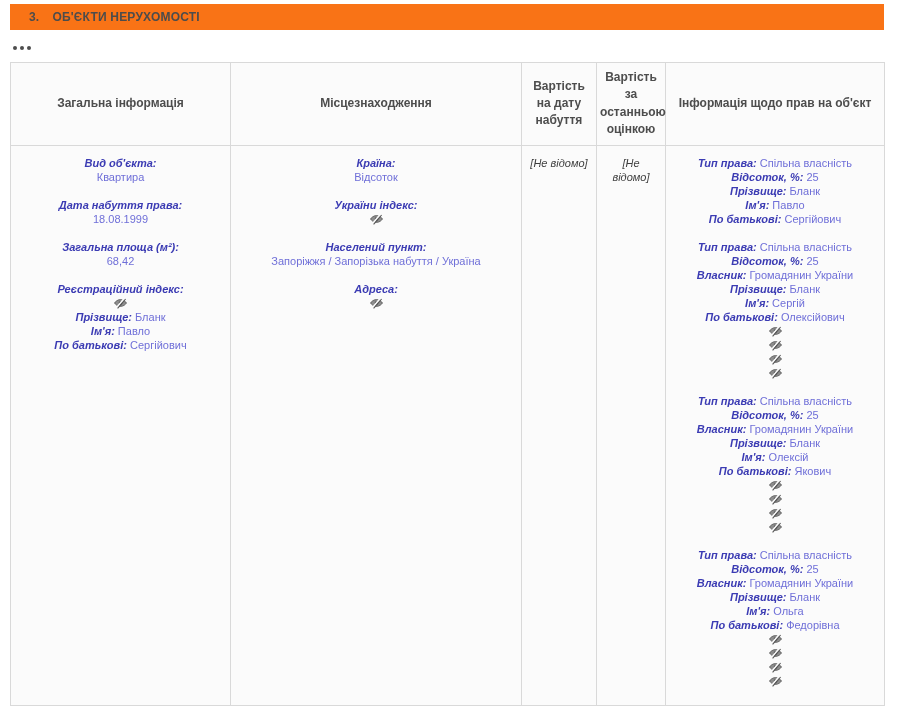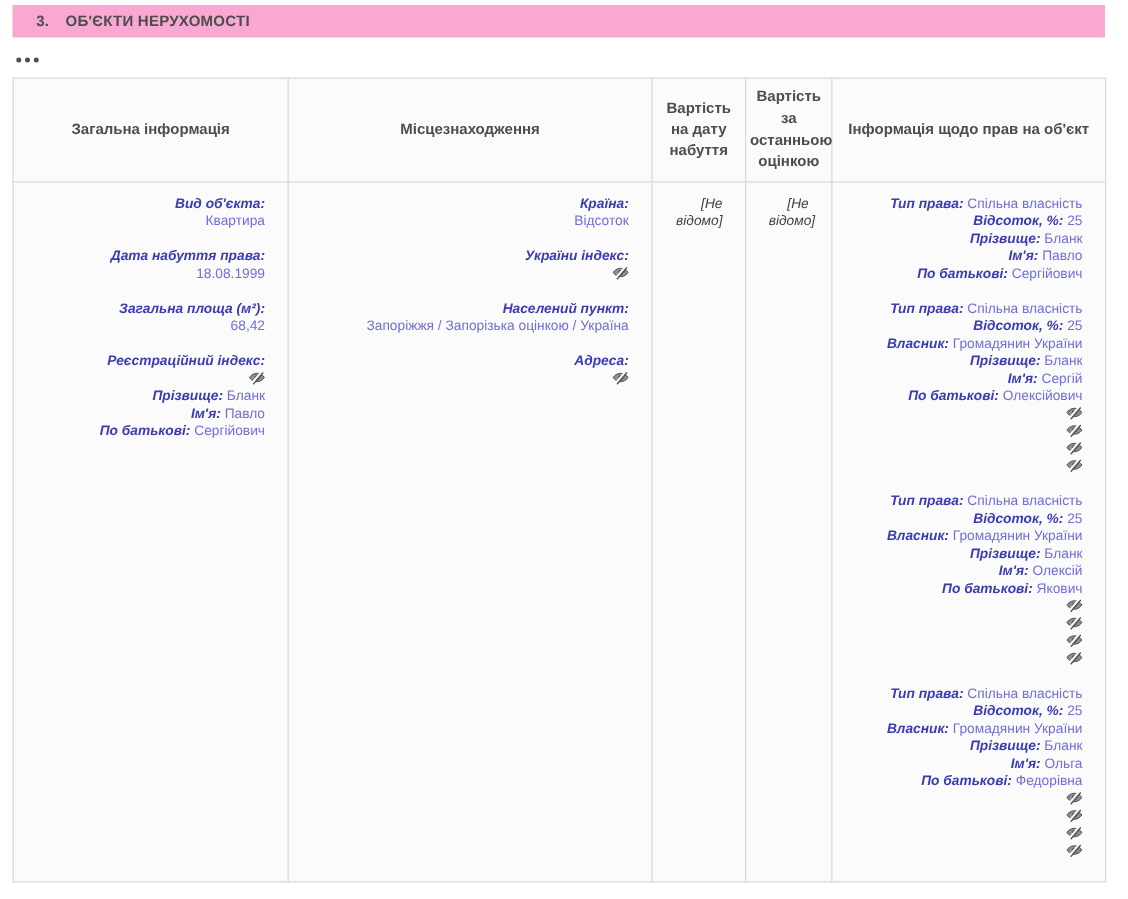--- a/index.html
+++ b/index.html
@@ -6,21 +6,21 @@
   html, body {
     margin: 0; padding: 0;
     width: 902px; height: 719px;
     background: #ffffff;
     font-family: "Liberation Sans", sans-serif;
     overflow: hidden;
   }
   .page { padding: 4px 18px 0 10px; }
 
   .section-bar {
-    background: #f9a8d4;
+    background: #f97316;
     padding: 6px 10px 6px 19px;
     font-size: 12px;
     font-weight: bold;
     color: #4c4c4c;
     letter-spacing: .2px;
   }
   .section-number { margin-right: 13px; }
 
   .more-dots {
     margin: 14px 0 10px 3px;
@@ -51,22 +51,22 @@
     font-size: 12px;
     font-weight: bold;
     color: #4d4d4d;
     text-align: center;
     vertical-align: middle;
     line-height: 1.45;
   }
   table.decl td {
     height: 560px;
     vertical-align: top;
-    text-align: right;
-    padding: 10px 18px 16px;
+    text-align: center;
+    padding: 10px 6px 16px;
     font-size: 11px;
     line-height: 14px;
     color: #3f3f3f;
   }
 
   .line { min-height: 14px; }
   .line.label, .pair-label {
     color: #3b3bb3;
     font-weight: bold;
     font-style: italic;
@@ -138,21 +138,21 @@
             <div class="line gap">&nbsp;</div>
             <div class="line label">України індекс:</div>
             <div class="line icon"><svg width="13" height="11" viewBox="0 0 13 11">
                 <path d="M6.5 1.6 C3.6 1.6 1.4 3.6 0.5 5 C1.4 6.4 3.6 8.4 6.5 8.4 C9.4 8.4 11.6 6.4 12.5 5 C11.6 3.6 9.4 1.6 6.5 1.6 Z" fill="#8d8d8d" stroke="#555555" stroke-width="0.8"></path>
                 <circle cx="6.5" cy="5" r="1.8" fill="#454545"></circle>
                 <line x1="2.2" y1="10" x2="10.4" y2="0.4" stroke="#fbfbfb" stroke-width="1.8"></line>
                 <line x1="3.6" y1="10.4" x2="11.6" y2="1" stroke="#555555" stroke-width="1.1"></line>
               </svg></div>
             <div class="line gap">&nbsp;</div>
             <div class="line label">Населений пункт:</div>
-            <div class="line value">Запоріжжя / Запорізька оцінкою / Україна</div>
+            <div class="line value">Запоріжжя / Запорізька набуття / Україна</div>
             <div class="line gap">&nbsp;</div>
             <div class="line label">Адреса:</div>
             <div class="line icon"><svg width="13" height="11" viewBox="0 0 13 11">
                 <path d="M6.5 1.6 C3.6 1.6 1.4 3.6 0.5 5 C1.4 6.4 3.6 8.4 6.5 8.4 C9.4 8.4 11.6 6.4 12.5 5 C11.6 3.6 9.4 1.6 6.5 1.6 Z" fill="#8d8d8d" stroke="#555555" stroke-width="0.8"></path>
                 <circle cx="6.5" cy="5" r="1.8" fill="#454545"></circle>
                 <line x1="2.2" y1="10" x2="10.4" y2="0.4" stroke="#fbfbfb" stroke-width="1.8"></line>
                 <line x1="3.6" y1="10.4" x2="11.6" y2="1" stroke="#555555" stroke-width="1.1"></line>
               </svg></div>
           </td>
         <td>

